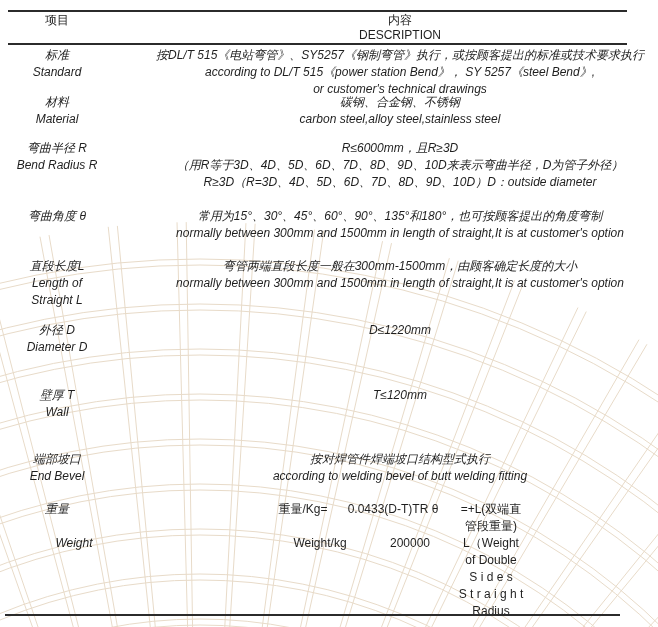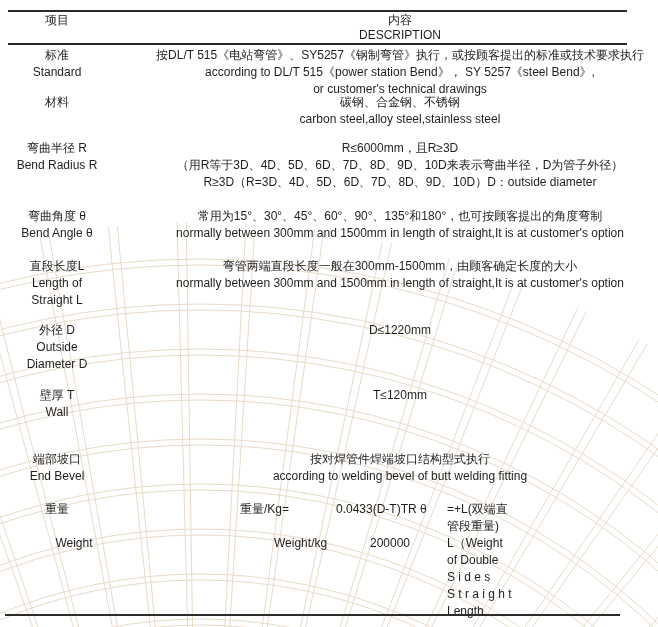--- a/index.html
+++ b/index.html
@@ -12,22 +12,22 @@
   .rule{position:absolute;height:2px;background:#2b2b2b;z-index:2;}
   .rule-top{left:8px;width:619px;top:10px;}
   .rule-head{left:8px;width:619px;top:43px;}
   .rule-bottom{left:5px;width:615px;top:614px;}
   .hdr{position:absolute;top:13px;line-height:15px;text-align:center;z-index:1;}
   .hdr-l{left:0;width:114px;}
   .hdr-r{left:122px;width:556px;}
   .row{position:absolute;left:0;width:658px;z-index:1;}
   .lbl{position:absolute;left:0;top:0;width:114px;text-align:center;line-height:17px;}
   .cnt{position:absolute;left:122px;top:0;width:556px;text-align:center;line-height:17px;}
-  .cnt div,.lbl div{white-space:nowrap;}
-  .wcol{position:absolute;top:0;line-height:17px;}
+  .cnt div,.lbl div{white-space:nowrap;font-style:italic;}
+  .wcol{position:absolute;top:0;text-align:center;line-height:17px;}
   .wcol-a{left:240px;width:126px;}
   .wcol-b{left:336px;width:114px;}
   .wcol-c{left:447px;width:88px;}
   .wcol-c div{white-space:nowrap;}
   .skip{margin-top:17px;margin-left:34px;}
 </style>
 </head>
 <body>
 
 <div class="page">
@@ -105,20 +105,21 @@
     <div class="cnt">
       <div>按DL/T 515《电站弯管》、SY5257《钢制弯管》执行，或按顾客提出的标准或技术要求执行</div>
       <div>according to DL/T 515《power station Bend》， SY 5257《steel Bend》,</div>
       <div>or customer's technical drawings</div>
     </div>
   </div>
 
   <div class="row" style="top:94px">
     <div class="lbl">
       <div>材料</div>
+      <div>Material</div>
     </div>
     <div class="cnt">
       <div>碳钢、合金钢、不锈钢</div>
       <div>carbon steel,alloy steel,stainless steel</div>
     </div>
   </div>
 
   <div class="row" style="top:140px">
     <div class="lbl">
       <div>弯曲半径 R</div>
@@ -127,21 +128,20 @@
     <div class="cnt">
       <div>R≤6000mm，且R≥3D</div>
       <div>（用R等于3D、4D、5D、6D、7D、8D、9D、10D来表示弯曲半径，D为管子外径）</div>
       <div>R≥3D（R=3D、4D、5D、6D、7D、8D、9D、10D）D：outside diameter</div>
     </div>
   </div>
 
   <div class="row" style="top:208px">
     <div class="lbl">
       <div>弯曲角度 θ</div>
-      <div>Bend Angle θ</div>
     </div>
     <div class="cnt">
       <div>常用为15°、30°、45°、60°、90°、135°和180°，也可按顾客提出的角度弯制</div>
       <div>normally between 300mm and 1500mm in length of straight,It is at customer's option</div>
     </div>
   </div>
 
   <div class="row" style="top:258px">
     <div class="lbl">
       <div>直段长度L</div>
@@ -150,21 +150,20 @@
     </div>
     <div class="cnt">
       <div>弯管两端直段长度一般在300mm-1500mm，由顾客确定长度的大小</div>
       <div>normally between 300mm and 1500mm in length of straight,It is at customer's option</div>
     </div>
   </div>
 
   <div class="row" style="top:322px">
     <div class="lbl">
       <div>外径 D</div>
-      <div>Outside</div>
       <div>Diameter D</div>
     </div>
     <div class="cnt">
       <div>D≤1220mm</div>
     </div>
   </div>
 
   <div class="row" style="top:387px">
     <div class="lbl">
       <div>壁厚 T</div>
@@ -199,17 +198,17 @@
       <div>0.0433(D-T)TR θ</div>
       <div class="skip">200000</div>
     </div>
     <div class="wcol wcol-c">
       <div>=+L(双端直</div>
       <div>管段重量)</div>
       <div>L（Weight</div>
       <div>of Double</div>
       <div>S i d e s</div>
       <div>S t r a i g h t</div>
-      <div>Length</div>
+      <div>Radius</div>
     </div>
   </div>
 
 </div>
 
 </body></html>

